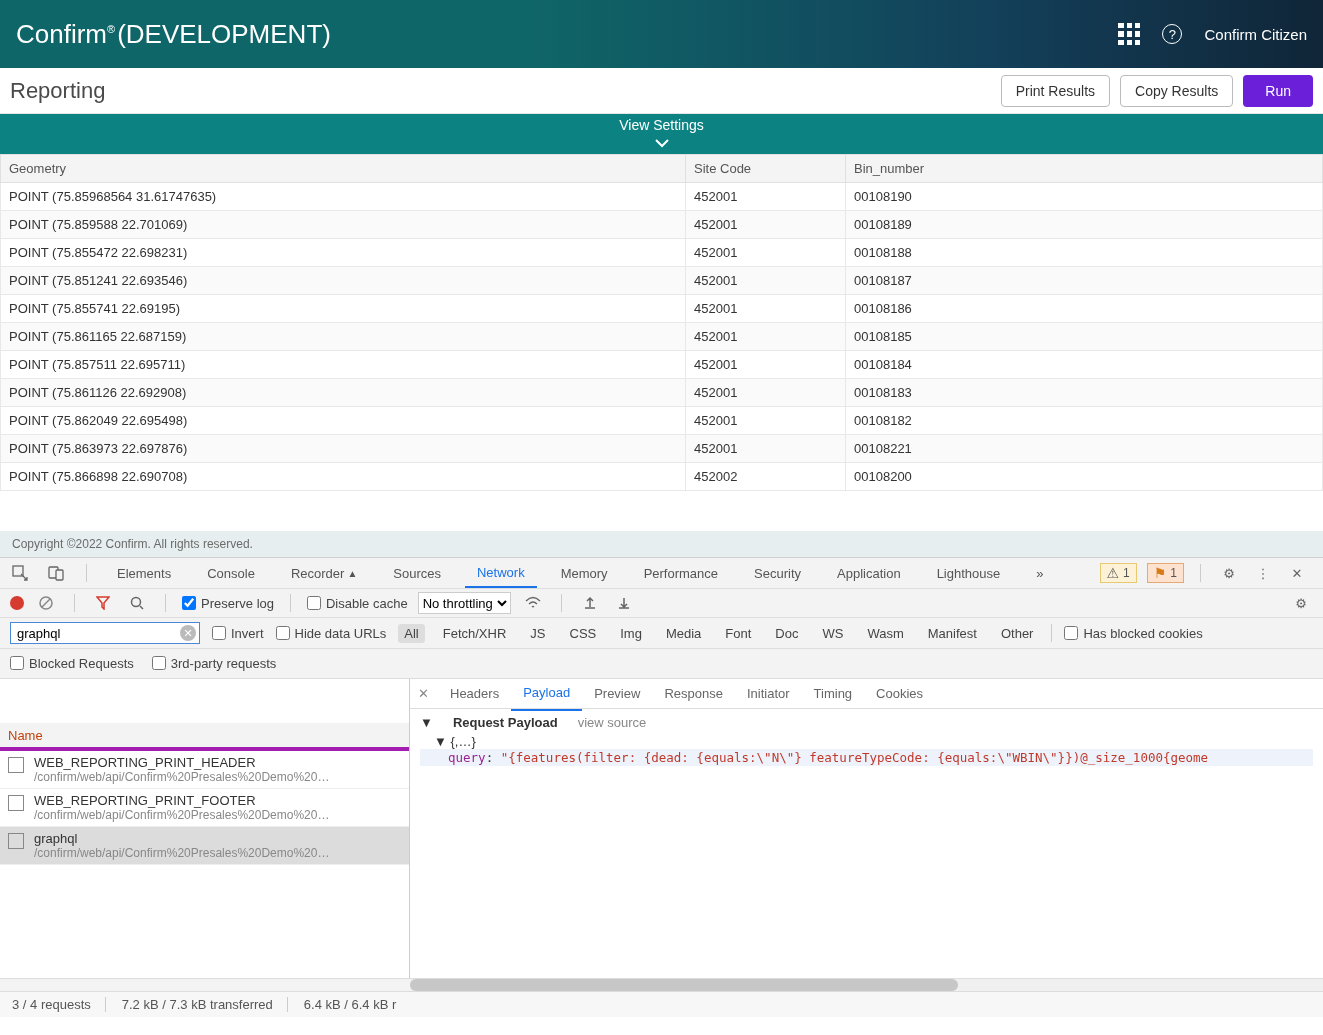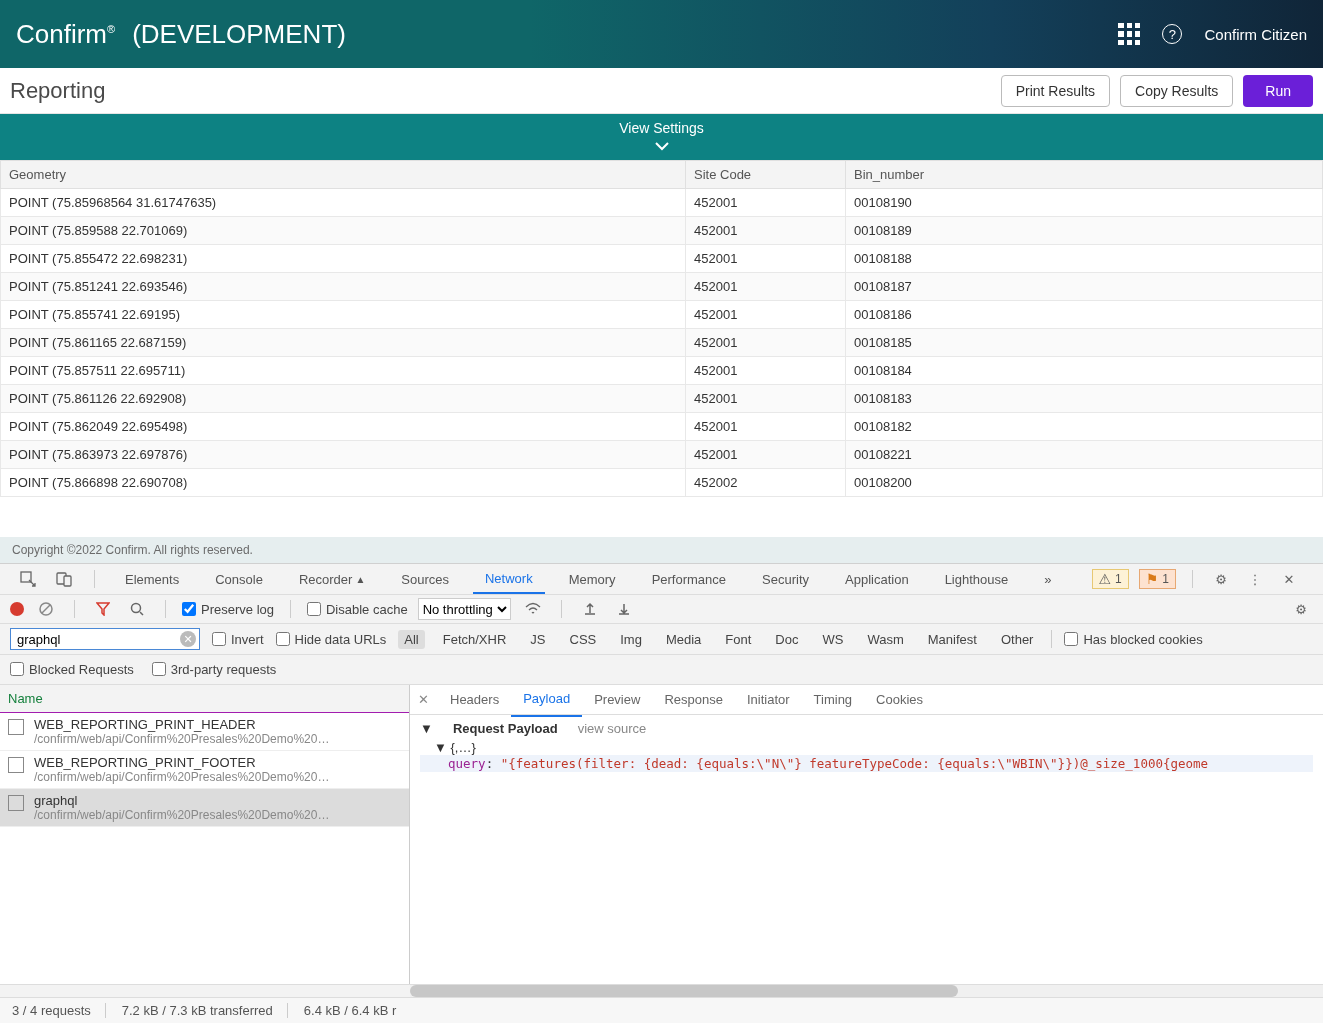--- a/index.html
+++ b/index.html
@@ -2,54 +2,54 @@
 <html><head>
 <meta charset="utf-8">
 <style>
   * { box-sizing: border-box; margin: 0; padding: 0; }
   body { font-family: -apple-system, BlinkMacSystemFont, "Segoe UI", Arial, sans-serif; font-size: 13px; color: #333; background: #fff; width: 1323px; }
 
   
   .app-header { height: 68px; background: linear-gradient(90deg, #0f6668 0%, #0f6668 40%, #13405a 75%, #102538 100%); color: #fff; display: flex; align-items: center; padding: 9px 16px; justify-content: space-between; }
   .brand { font-size: 26px; font-weight: 400; display: flex; align-items: baseline; }
   .brand sup { font-size: 11px; position: relative; top: -10px; }
-  .brand .env { margin-left: 17px; }
+  .brand .env { margin-left: 2px; }
   .header-right { display: flex; align-items: center; gap: 22px; }
   .grid-icon { width: 22px; height: 22px; display: grid; grid-template-columns: repeat(3,1fr); grid-template-rows: repeat(3,1fr); gap: 3px; cursor: pointer; }
   .grid-icon span { background: #fff; }
   .help-icon { width: 20px; height: 20px; border: 1.5px solid #fff; border-radius: 50%; display: flex; align-items: center; justify-content: center; font-size: 13px; cursor: pointer; }
   .user-label { font-size: 15px; }
 
   
   .report-bar { height: 46px; display: flex; align-items: center; justify-content: space-between; padding: 0 10px; border-bottom: 1px solid #e5e5e5; }
   .page-title { font-size: 22px; color: #4a4a4a; }
   .report-actions { display: flex; gap: 10px; }
   .btn { height: 32px; padding: 0 14px; border-radius: 4px; font-size: 14px; cursor: pointer; display: flex; align-items: center; }
   .btn-outline { background: #fff; border: 1px solid #bbb; color: #333; }
   .btn-primary { background: #6b1fd8; color: #fff; border: none; padding: 0 22px; }
 
   
-  .view-settings { background: #0d8283; color: #fff; text-align: center; height: 46px; display: flex; flex-direction: column; align-items: center; justify-content: center; cursor: pointer; font-size: 14px; }
+  .view-settings { background: #0d8283; color: #fff; text-align: center; height: 40px; display: flex; flex-direction: column; align-items: center; justify-content: center; cursor: pointer; font-size: 14px; }
   .chevron-down { margin-top: 2px; }
 
   
   table.data { width: 100%; border-collapse: collapse; }
   table.data th { text-align: left; font-weight: 400; color: #555; background: #f4f4f4; border: 1px solid #e0e0e0; padding: 6px 8px; font-size: 13px; }
   table.data td { border: 1px solid #e8e8e8; padding: 6px 8px; font-size: 13px; color: #333; }
   table.data tbody tr:nth-child(even) td { background: #fafafa; }
   .col-geom { width: 685px; }
   .col-site { width: 160px; }
   .col-bin  { }
 
   
   .copyright { background: #e6eeef; color: #6b6b6b; padding: 6px 12px; font-size: 12px; margin-top: 40px; }
 
   
   .devtools { border-top: 1px solid #d0d0d0; background: #f3f3f3; }
-  .dt-tabs { height: 30px; display: flex; align-items: center; gap: 12px; padding: 0 16px; color: #555; font-size: 13px; }
+  .dt-tabs { height: 30px; display: flex; align-items: center; gap: 12px; padding: 0 8px; color: #555; font-size: 13px; }
   .dt-tab { padding: 0 12px; height: 30px; display: flex; align-items: center; cursor: pointer; }
   .dt-tab.active { color: #1a73e8; border-bottom: 2px solid #1a73e8; }
   .dt-sep { width: 1px; height: 18px; background: #ccc; margin: 0 6px; }
   .dt-icon-btn { width: 24px; height: 24px; display: flex; align-items: center; justify-content: center; cursor: pointer; color: #666; }
   .dt-spacer { flex: 1; }
   .dt-chip { background: #fdf2d6; border: 1px solid #e7c873; padding: 1px 6px; font-size: 12px; display:flex; align-items:center; gap:4px; cursor: pointer;}
   .dt-chip.err { background: #fde2d0; border-color: #e7a873;}
   .dt-right-icons { display:flex; gap:10px; align-items:center; padding-right:6px;}
 
   
@@ -66,21 +66,21 @@
   .clear-x { position:absolute; right:4px; top:3px; width:16px; height:16px; border-radius:50%; background:#bbb; color:#fff; font-size:11px; display:flex; align-items:center; justify-content:center; cursor:pointer;}
   .type-pill { padding: 2px 6px; cursor:pointer; }
   .type-pill.active { background:#ddd; border-radius:3px; }
   .sep-v { width:1px; height:18px; background:#ccc; }
 
   .dt-row4 { height: 30px; display: flex; align-items: center; gap: 18px; padding: 0 10px; font-size: 13px; color:#444; border-bottom:1px solid #ddd;}
 
   
   .dt-split { display:flex; height: 300px; border-bottom:1px solid #ddd; }
   .dt-left { width: 410px; border-right:1px solid #ccc; display:flex; flex-direction:column; background:#fff;}
-  .dt-left-head { height:28px; display:flex; align-items:center; padding:0 8px; border-bottom:1px solid #a21caf; color:#15803d; background:#f3f3f3; font-size:13px;}
+  .dt-left-head { height:28px; display:flex; align-items:center; padding:0 8px; border-bottom:4px solid #a21caf; color:#c2410c; background:#f3f3f3; font-size:13px;margin-top:44px;}
   .req-list { flex:1; overflow:auto;}
   .req-item { display:flex; gap:10px; padding: 4px 8px; border-bottom:1px solid #eee; cursor:pointer; font-size:13px;}
   .req-item.selected { background:#dcdcdc; }
   .req-check { width:16px; height:16px; border:1.5px solid #888; margin-top:2px; flex-shrink:0;}
   .req-text { overflow:hidden; }
   .req-name { color:#333; }
   .req-url { color:#888; font-size:12px; white-space:nowrap; overflow:hidden; text-overflow:ellipsis; max-width:320px;}
 
   .dt-right { flex:1; display:flex; flex-direction:column; background:#fff; overflow:hidden;}
   .dt-subtabs { height:30px; display:flex; align-items:center; border-bottom:1px solid #ddd; padding: 0 8px; gap: 0; font-size:13px; color:#666;}

